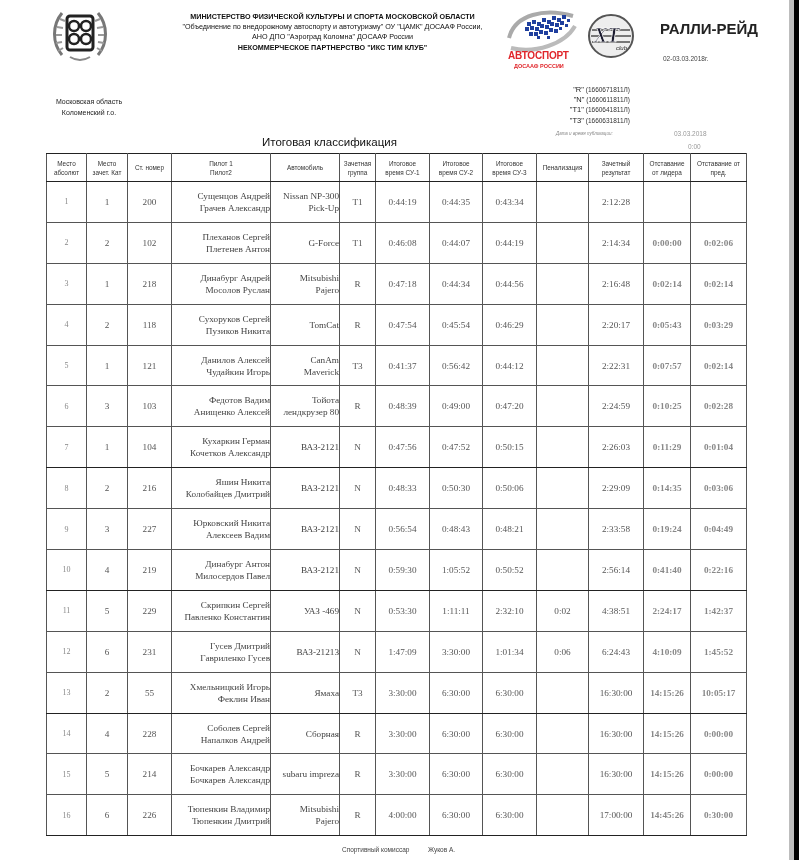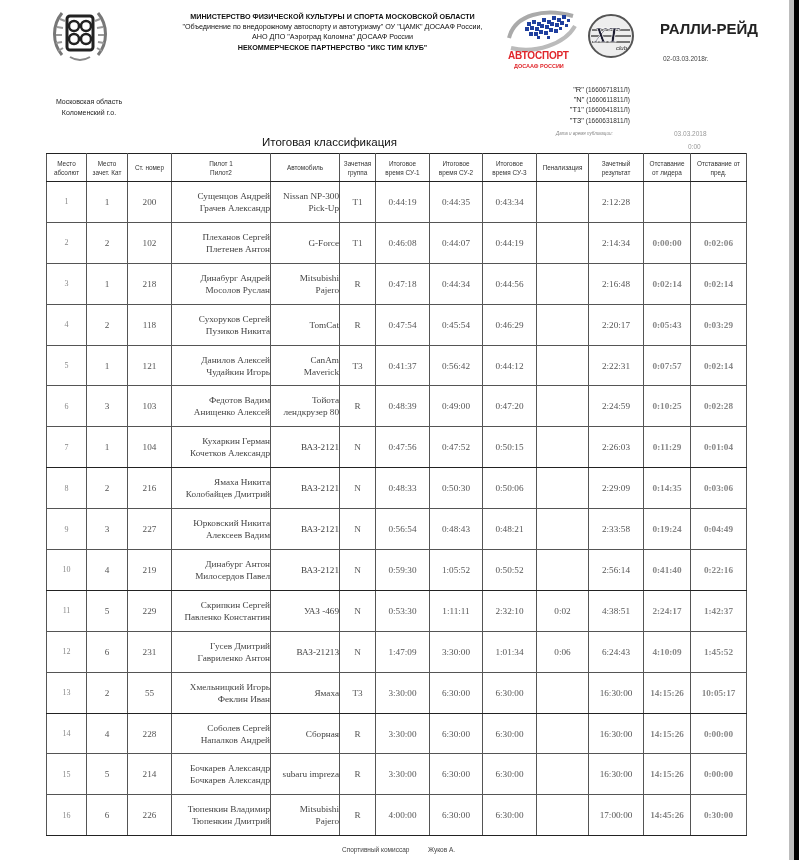--- a/index.html
+++ b/index.html
@@ -372,21 +372,21 @@
         <td></td>
         <td>2:26:03</td>
         <td class="gap">0:11:29</td>
         <td class="gap">0:01:04</td>
       </tr>
       <tr>
         <td class="place">8</td>
         <td>2</td>
         <td>216</td>
         <td class="left">
-          <span class="name">Ямаха Никита</span>
+          <span class="name">Яшин Никита</span>
           <span class="name">Колобайцев Дмитрий</span>
         </td>
         <td class="left">
           <span class="name">ВАЗ-2121</span>
           <span class="name"></span>
         </td>
         <td>N</td>
         <td>0:48:33</td>
         <td>0:50:30</td>
         <td>0:50:06</td>
@@ -457,21 +457,21 @@
         <td>4:38:51</td>
         <td class="gap">2:24:17</td>
         <td class="gap">1:42:37</td>
       </tr>
       <tr>
         <td class="place">12</td>
         <td>6</td>
         <td>231</td>
         <td class="left">
           <span class="name">Гусев Дмитрий</span>
-          <span class="name">Гавриленко Антон</span>
+          <span class="name">Гавриленко Гусев</span>
         </td>
         <td class="left">
           <span class="name">ВАЗ-21213</span>
           <span class="name"></span>
         </td>
         <td>N</td>
         <td>1:47:09</td>
         <td>3:30:00</td>
         <td>1:01:34</td>
         <td>0:06</td>

